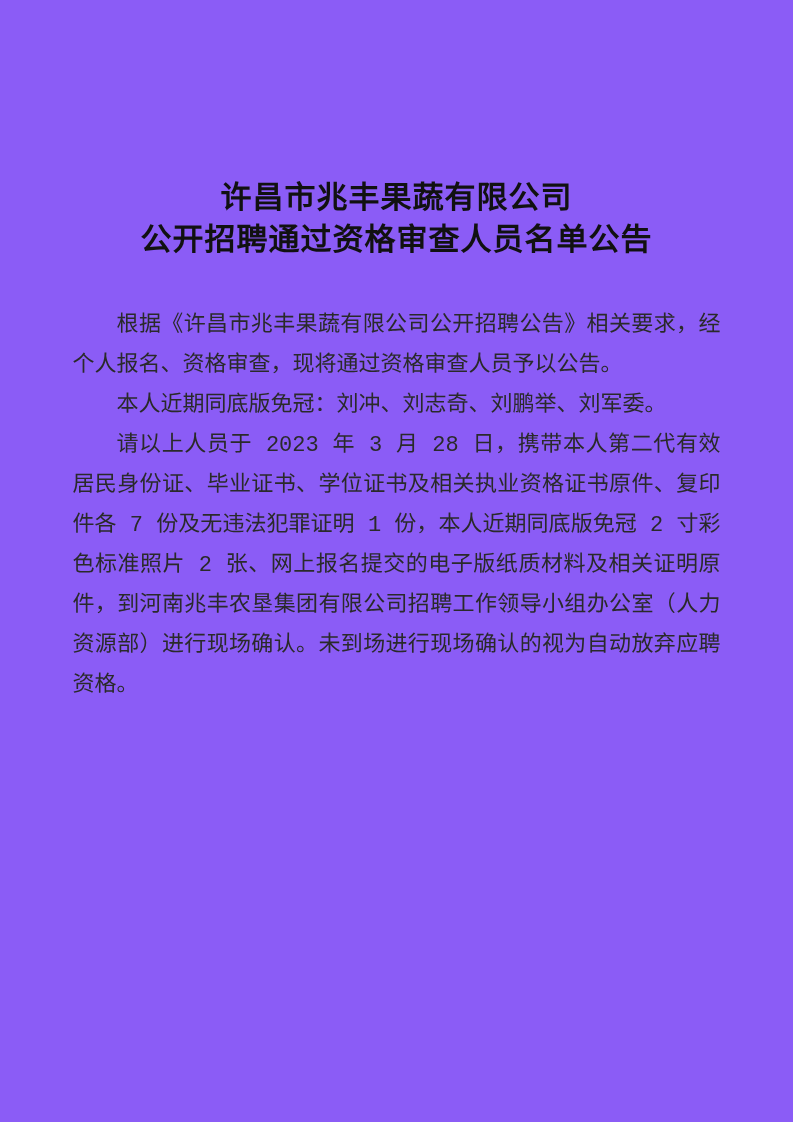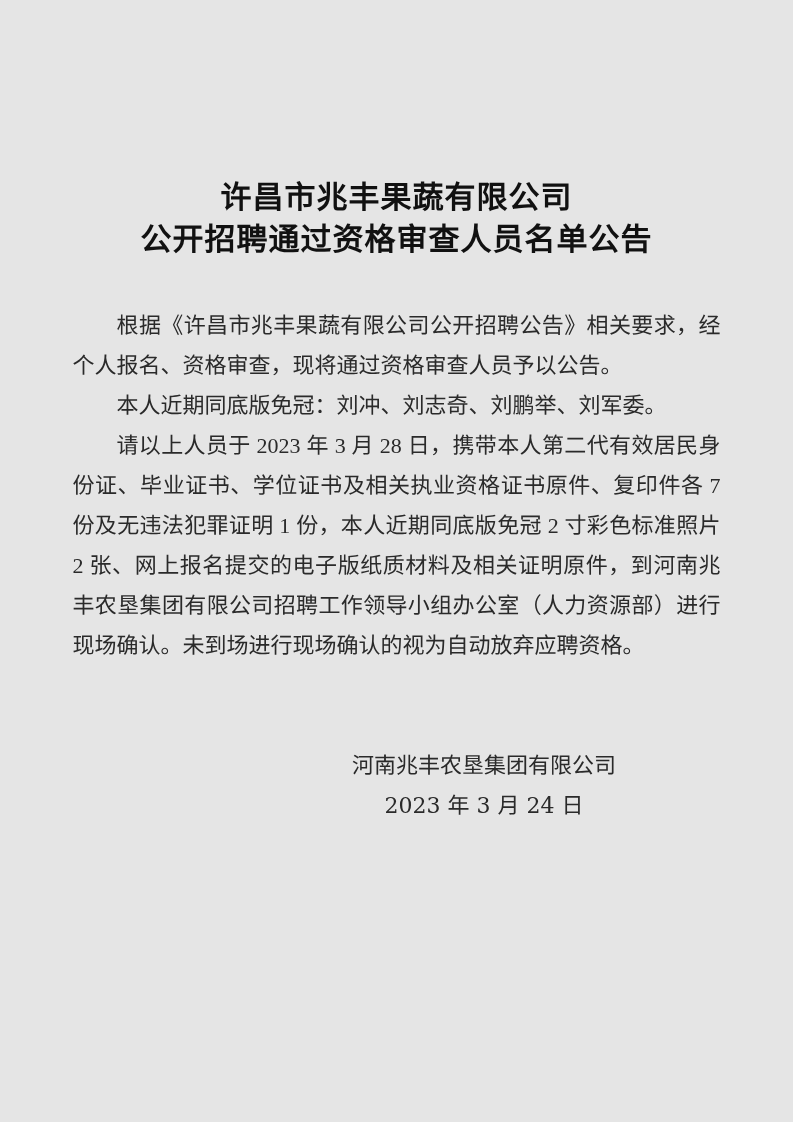--- a/index.html
+++ b/index.html
@@ -5,37 +5,37 @@
   html, body {
     margin: 0;
     padding: 0;
     background: #ffffff;
   }
   .page {
     position: relative;
     width: 793px;
     height: 1122px;
     margin: 0 auto;
-    background: #e5e5e5;
+    background: #8b5cf6;
     overflow: hidden;
   }
   .doc-title {
     margin-top: 176px;
     text-align: center;
     font-family: "DejaVu Sans", "Liberation Sans", sans-serif;
     font-weight: bold;
     font-size: 31px;
     line-height: 42px;
     color: #111111;
     letter-spacing: 1px;
   }
   .doc-body {
     width: 648px;
     margin: 46px auto 0 auto;
-    font-family: Liberation Serif, serif;
+    font-family: Liberation Mono, monospace;
     font-size: 22px;
     line-height: 40px;
     color: #2a2a2a;
     text-align: justify;
   }
   .doc-body p {
     margin: 0;
     padding: 0;
     text-indent: 2em;
   }
@@ -61,18 +61,14 @@
     <div>许昌市兆丰果蔬有限公司</div>
     <div>公开招聘通过资格审查人员名单公告</div>
   </div>
 
   <div class="doc-body">
     <p>根据《许昌市兆丰果蔬有限公司公开招聘公告》相关要求，经个人报名、资格审查，现将通过资格审查人员予以公告。</p>
     <p>本人近期同底版免冠：刘冲、刘志奇、刘鹏举、刘军委。</p>
     <p>请以上人员于 2023 年 3 月 28 日，携带本人第二代有效居民身份证、毕业证书、学位证书及相关执业资格证书原件、复印件各 7 份及无违法犯罪证明 1 份，本人近期同底版免冠 2 寸彩色标准照片 2 张、网上报名提交的电子版纸质材料及相关证明原件，到河南兆丰农垦集团有限公司招聘工作领导小组办公室（人力资源部）进行现场确认。未到场进行现场确认的视为自动放弃应聘资格。</p>
   </div>
 
-  <div class="signature-block">
-    <div>河南兆丰农垦集团有限公司</div>
-    <div>2023 年 3 月 24 日</div>
-  </div>
 
 </div>
 
 </body></html>

